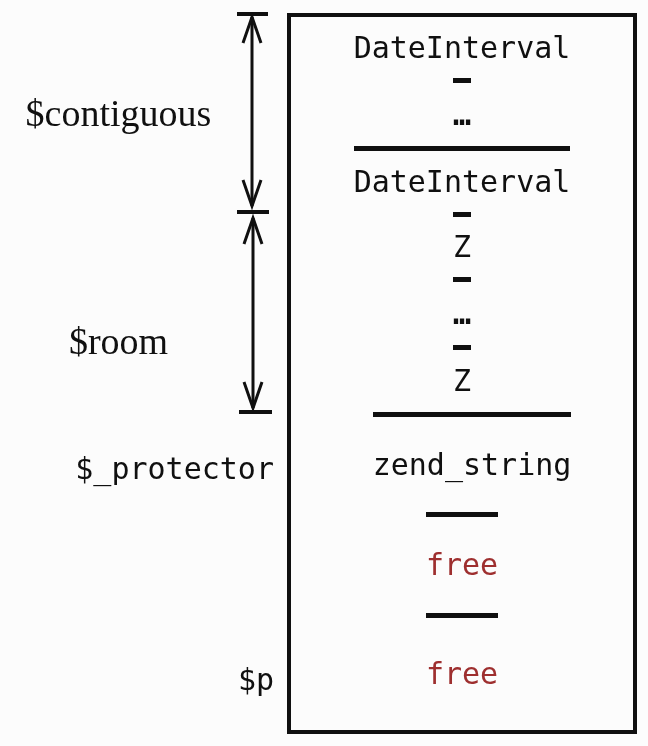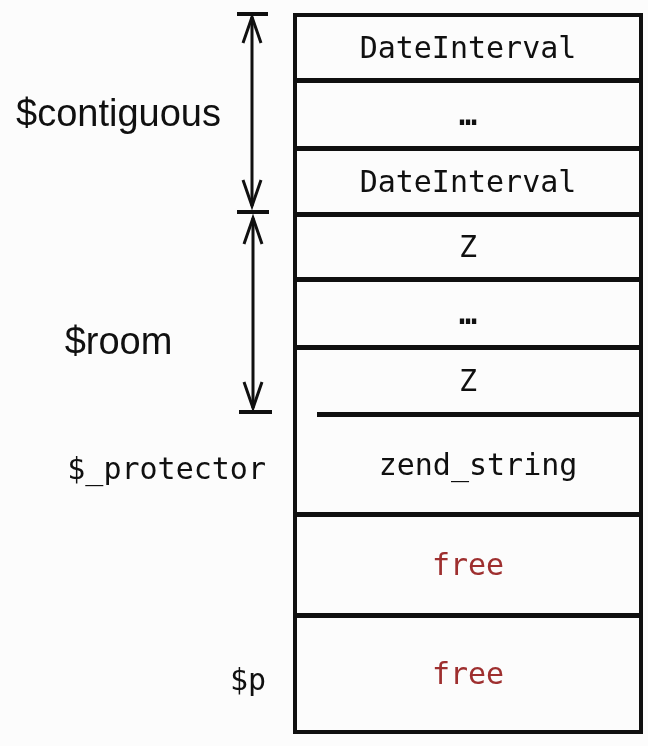--- a/index.html
+++ b/index.html
@@ -13,29 +13,30 @@
     height: 746px;
     background: var(--bg, #fcfcfc);
     font-family: "DejaVu Sans Mono", monospace;
     color: var(--ink, #101010);
     overflow: hidden;
   }
 
   
   .memory-box {
     position: absolute;
-    left: 293px;
+    left: 287px;
     top: 13px;
     width: 350px;
     height: 721px;
     box-sizing: border-box;
     border: 4px solid var(--ink, #101010);
     display: flex;
     flex-direction: column;
     background: transparent;
+    align-items: center;
   }
   .cell {
     box-sizing: border-box;
     display: flex;
     align-items: center;
     justify-content: center;
   }
   .cell + .cell {
     border-top: 5px solid var(--ink, #101010);
   }
@@ -61,32 +62,32 @@
   .cell-text.free {
     color: var(--free, #9e2f2f);
   }
 
   
   .span-label {
     position: absolute;
     left: 0;
     width: 237px;
     text-align: center;
-    font-family: Liberation Sans, sans-serif;
+    font-family: Liberation Serif, serif;
     font-size: 38px;
     line-height: 46px;
     color: var(--ink, #101010);
     white-space: nowrap;
   }
   .label-contiguous { top: 90px; }
   .label-room       { top: 291px; margin-top: 27px; }
 
   .row-label {
     position: absolute;
-    left: 0;
+    left: 8px;
     width: 266px;
     text-align: right;
     font-family: "DejaVu Sans Mono", monospace;
     font-size: 30px;
     line-height: 37px;
     color: var(--ink, #101010);
     white-space: nowrap;
   }
   .label-protector { top: 450px; }
   .label-this-abc  { top: 549px; }

